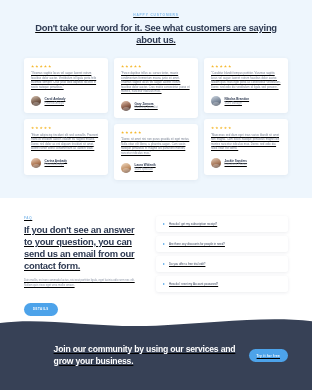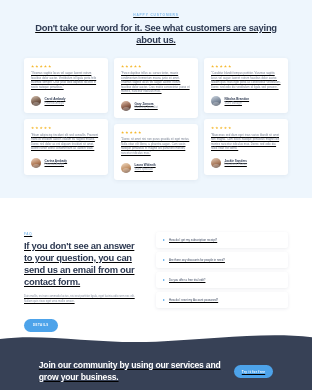--- a/index.html
+++ b/index.html
@@ -106,21 +106,20 @@
     color: #9aa3b2;
     line-height: 4px;
   }
 
   
   .faq {
     background: #ffffff;
     padding: 18px 24px 0 24px;
     display: flex;
     gap: 14px;
-    margin-top: 16px;
   }
   .faq-left { width: 118px; flex: 0 0 118px; }
   .faq-eyebrow {
     font-size: 3px;
     letter-spacing: 0.7px;
     font-weight: 700;
     color: #7fb9ea;
     text-transform: uppercase;
     margin-bottom: 4px;
   }
@@ -182,21 +181,21 @@
     position: relative;
     margin-top: auto;
     line-height: 0;
   }
   .wave-wrap svg { display: block; width: 100%; height: 14px; }
   .footer {
     background: #374156;
     padding: 14px 24px 18px 24px;
     display: flex;
     align-items: center;
-    justify-content: center;
+    justify-content: flex-end;
     gap: 10px;
     min-height: 56px;
   }
   .footer-text {
     font-size: 8.6px;
     line-height: 11.4px;
     font-weight: 700;
     color: #ffffff;
     letter-spacing: -0.2px;
     max-width: 185px;

